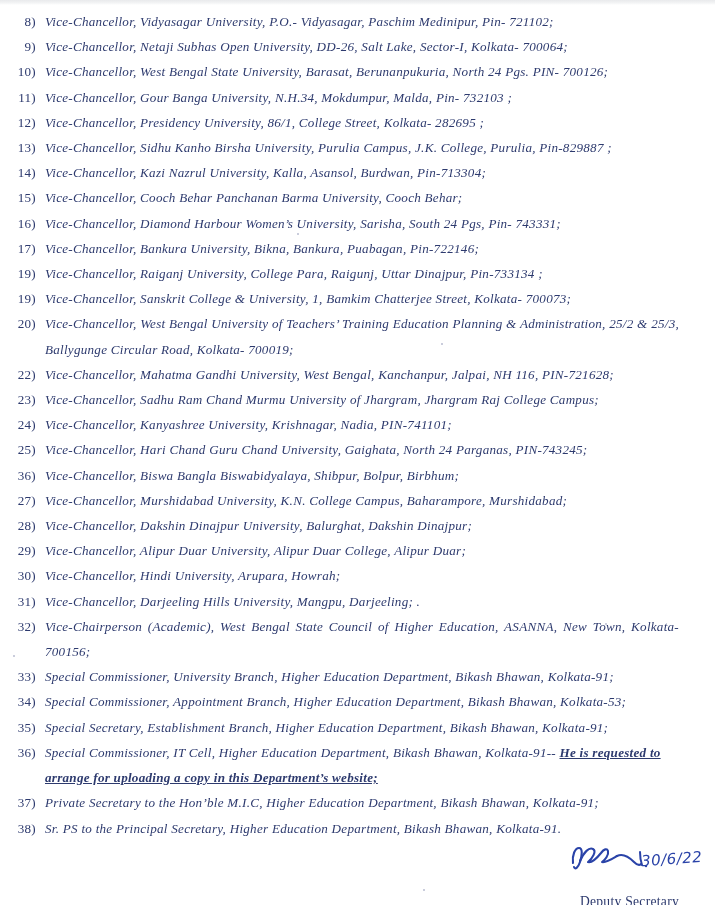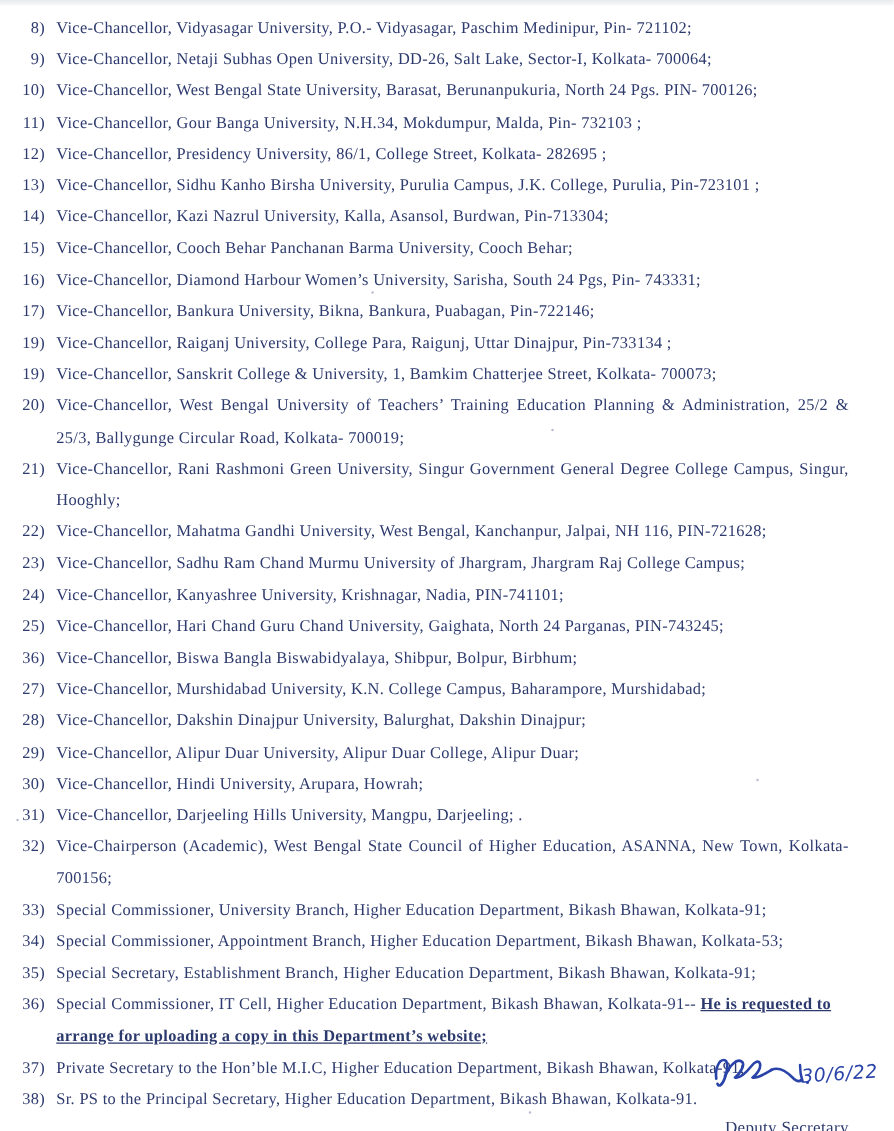--- a/index.html
+++ b/index.html
@@ -62,20 +62,21 @@
     width: 22px;
     text-align: right;
     color: #2d3a6e;
     font-size: 13.1px;
     line-height: 25.2px;
     white-space: nowrap;
   }
 
   .item-text {
     display: block;
+    font-style: italic;
   }
 
   .emphasis-underline {
     font-weight: bold;
     text-decoration: underline;
     text-underline-offset: 1px;
   }
 
   
   #signature-block {
@@ -147,21 +148,21 @@
       <li class="list-item nojustify">
         <span class="item-number">11)</span>
         <span class="item-text"><span>Vice-Chancellor, Gour Banga University, N.H.34, Mokdumpur, Malda, Pin- 732103 ;</span></span>
       </li>
       <li class="list-item nojustify">
         <span class="item-number">12)</span>
         <span class="item-text"><span>Vice-Chancellor, Presidency University, 86/1, College Street, Kolkata- 282695 ;</span></span>
       </li>
       <li class="list-item nojustify">
         <span class="item-number">13)</span>
-        <span class="item-text"><span>Vice-Chancellor, Sidhu Kanho Birsha University, Purulia Campus, J.K. College, Purulia, Pin-723101 ;</span></span>
+        <span class="item-text"><span>Vice-Chancellor, Sidhu Kanho Birsha University, Purulia Campus, J.K. College, Purulia, Pin-829887 ;</span></span>
       </li>
       <li class="list-item nojustify">
         <span class="item-number">14)</span>
         <span class="item-text"><span>Vice-Chancellor, Kazi Nazrul University, Kalla, Asansol, Burdwan, Pin-713304;</span></span>
       </li>
       <li class="list-item nojustify">
         <span class="item-number">15)</span>
         <span class="item-text"><span>Vice-Chancellor, Cooch Behar Panchanan Barma University, Cooch Behar;</span></span>
       </li>
       <li class="list-item nojustify">
@@ -176,24 +177,20 @@
         <span class="item-number">19)</span>
         <span class="item-text"><span>Vice-Chancellor, Raiganj University, College Para, Raigunj, Uttar Dinajpur, Pin-733134 ;</span></span>
       </li>
       <li class="list-item nojustify">
         <span class="item-number">19)</span>
         <span class="item-text"><span>Vice-Chancellor, Sanskrit College &amp; University, 1, Bamkim Chatterjee Street, Kolkata- 700073;</span></span>
       </li>
       <li class="list-item">
         <span class="item-number">20)</span>
         <span class="item-text"><span>Vice-Chancellor, West Bengal University of Teachers’ Training Education Planning &amp; Administration, 25/2 &amp; 25/3, Ballygunge Circular Road, Kolkata- 700019;</span></span>
-      </li>
-      <li class="list-item">
-        <span class="item-number">21)</span>
-        <span class="item-text"><span>Vice-Chancellor, Rani Rashmoni Green University, Singur Government General Degree College Campus, Singur, Hooghly;</span></span>
       </li>
       <li class="list-item nojustify">
         <span class="item-number">22)</span>
         <span class="item-text"><span>Vice-Chancellor, Mahatma Gandhi University, West Bengal, Kanchanpur, Jalpai, NH 116, PIN-721628;</span></span>
       </li>
       <li class="list-item nojustify">
         <span class="item-number">23)</span>
         <span class="item-text"><span>Vice-Chancellor, Sadhu Ram Chand Murmu University of Jhargram, Jhargram Raj College Campus;</span></span>
       </li>
       <li class="list-item nojustify">

